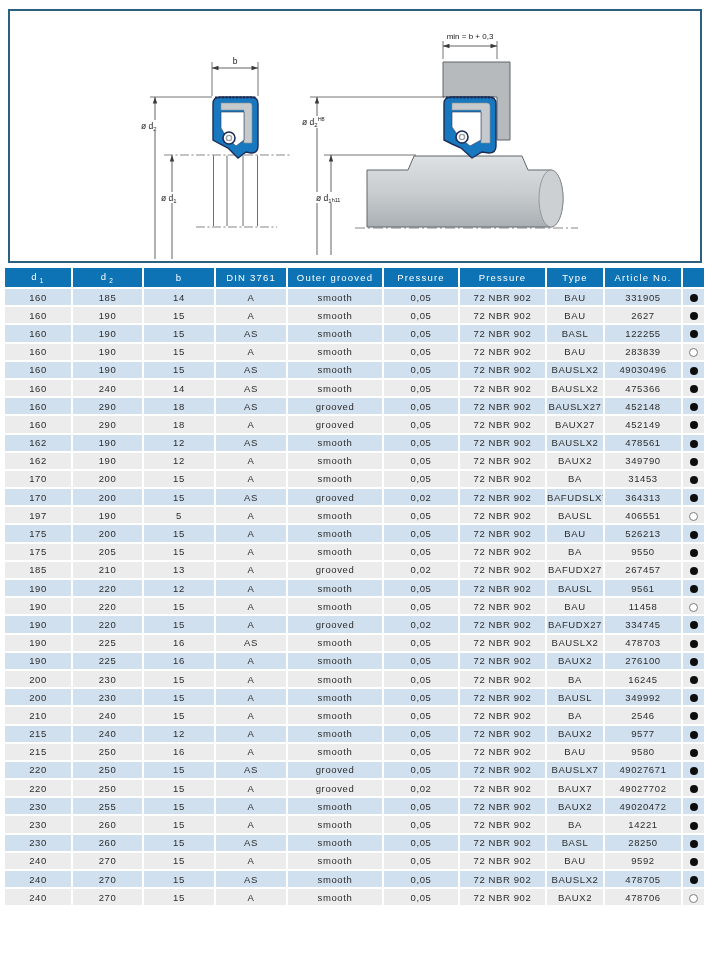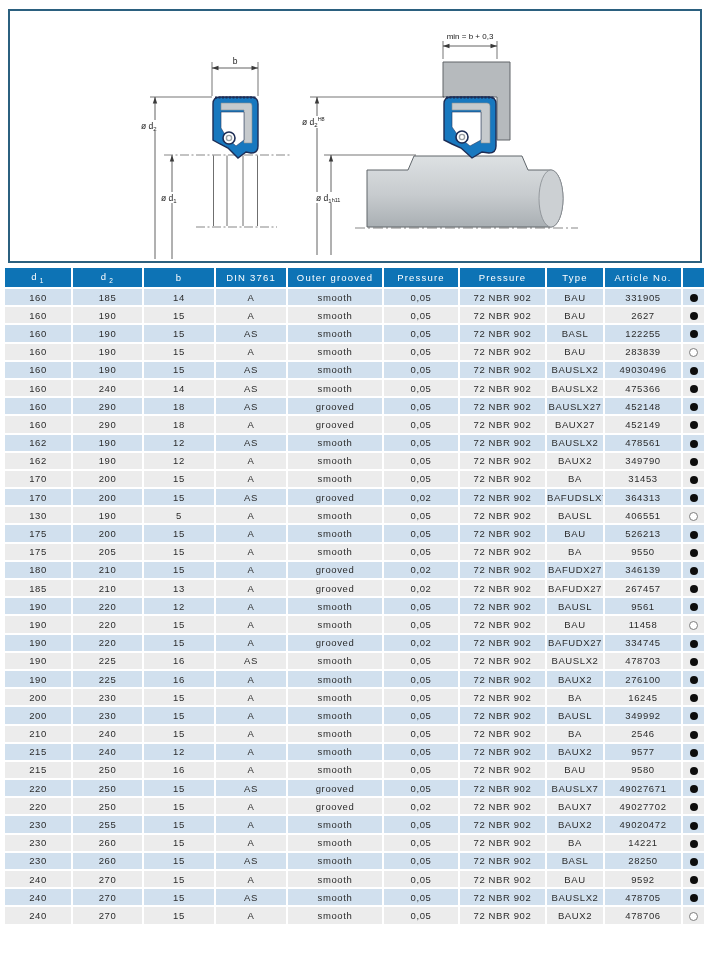--- a/index.html
+++ b/index.html
@@ -283,21 +283,21 @@
         <td>15</td>
         <td>AS</td>
         <td>grooved</td>
         <td>0,02</td>
         <td>72 NBR 902</td>
         <td>BAFUDSLX7</td>
         <td>364313</td>
         <td><span class="dot dot-filled"></span></td>
       </tr>
       <tr class="row-gray">
-        <td>130</td>
+        <td>197</td>
         <td>190</td>
         <td>5</td>
         <td>A</td>
         <td>smooth</td>
         <td>0,05</td>
         <td>72 NBR 902</td>
         <td>BAUSL</td>
         <td>406551</td>
         <td><span class="dot dot-open"></span></td>
       </tr>
@@ -318,32 +318,20 @@
         <td>205</td>
         <td>15</td>
         <td>A</td>
         <td>smooth</td>
         <td>0,05</td>
         <td>72 NBR 902</td>
         <td>BA</td>
         <td>9550</td>
         <td><span class="dot dot-filled"></span></td>
       </tr>
-      <tr class="row-blue">
-        <td>180</td>
-        <td>210</td>
-        <td>15</td>
-        <td>A</td>
-        <td>grooved</td>
-        <td>0,02</td>
-        <td>72 NBR 902</td>
-        <td>BAFUDX27</td>
-        <td>346139</td>
-        <td><span class="dot dot-filled"></span></td>
-      </tr>
       <tr class="row-gray">
         <td>185</td>
         <td>210</td>
         <td>13</td>
         <td>A</td>
         <td>grooved</td>
         <td>0,02</td>
         <td>72 NBR 902</td>
         <td>BAFUDX27</td>
         <td>267457</td>

